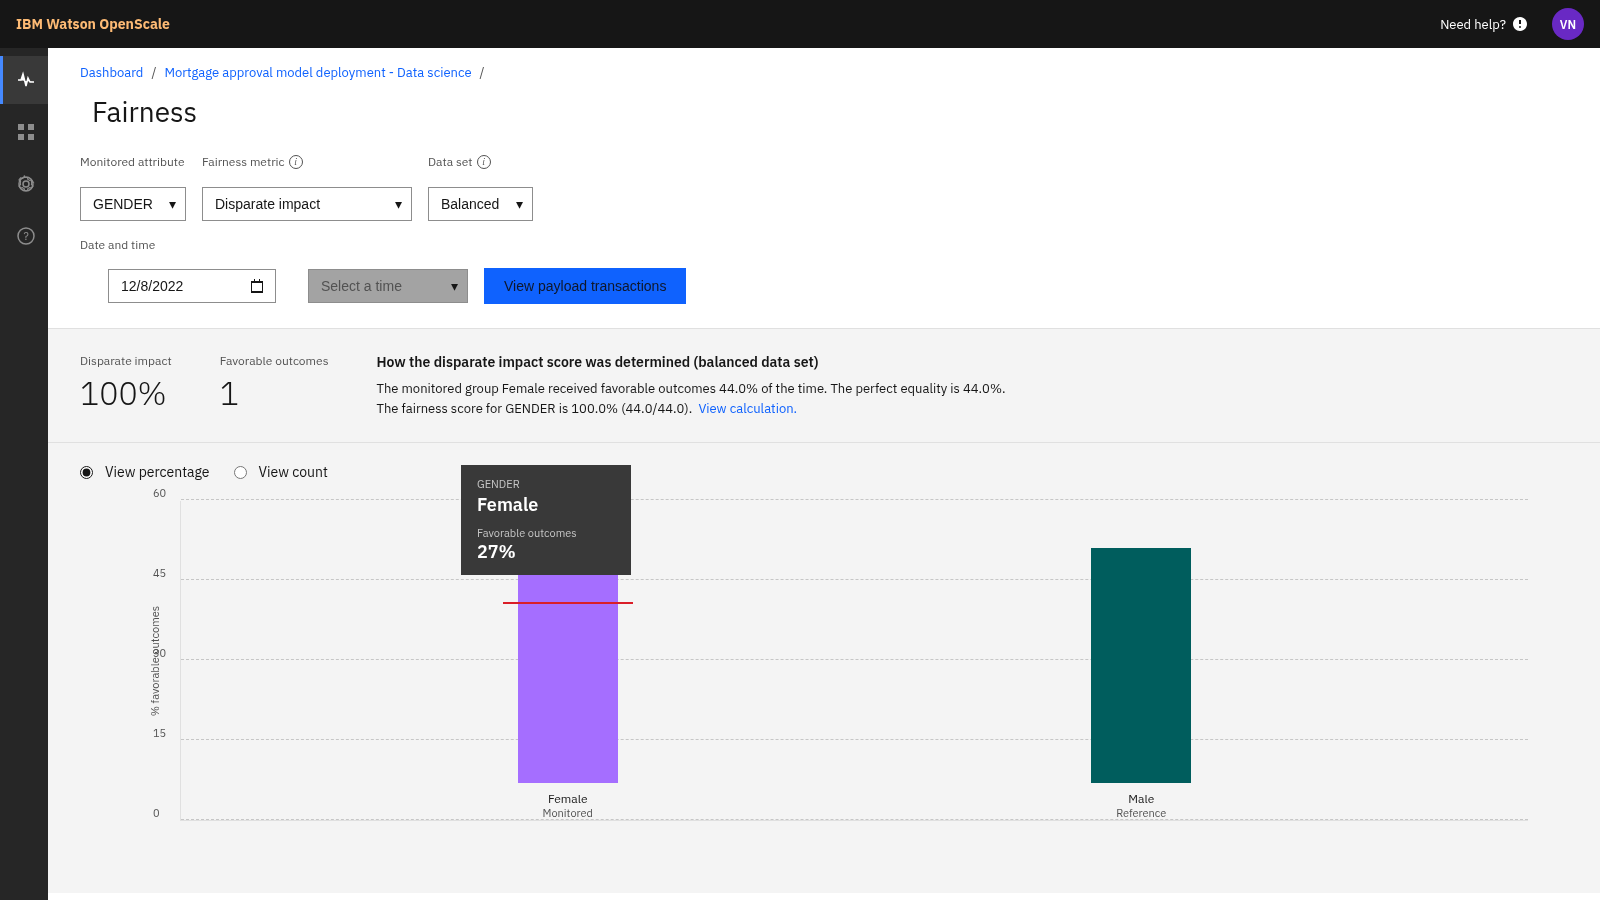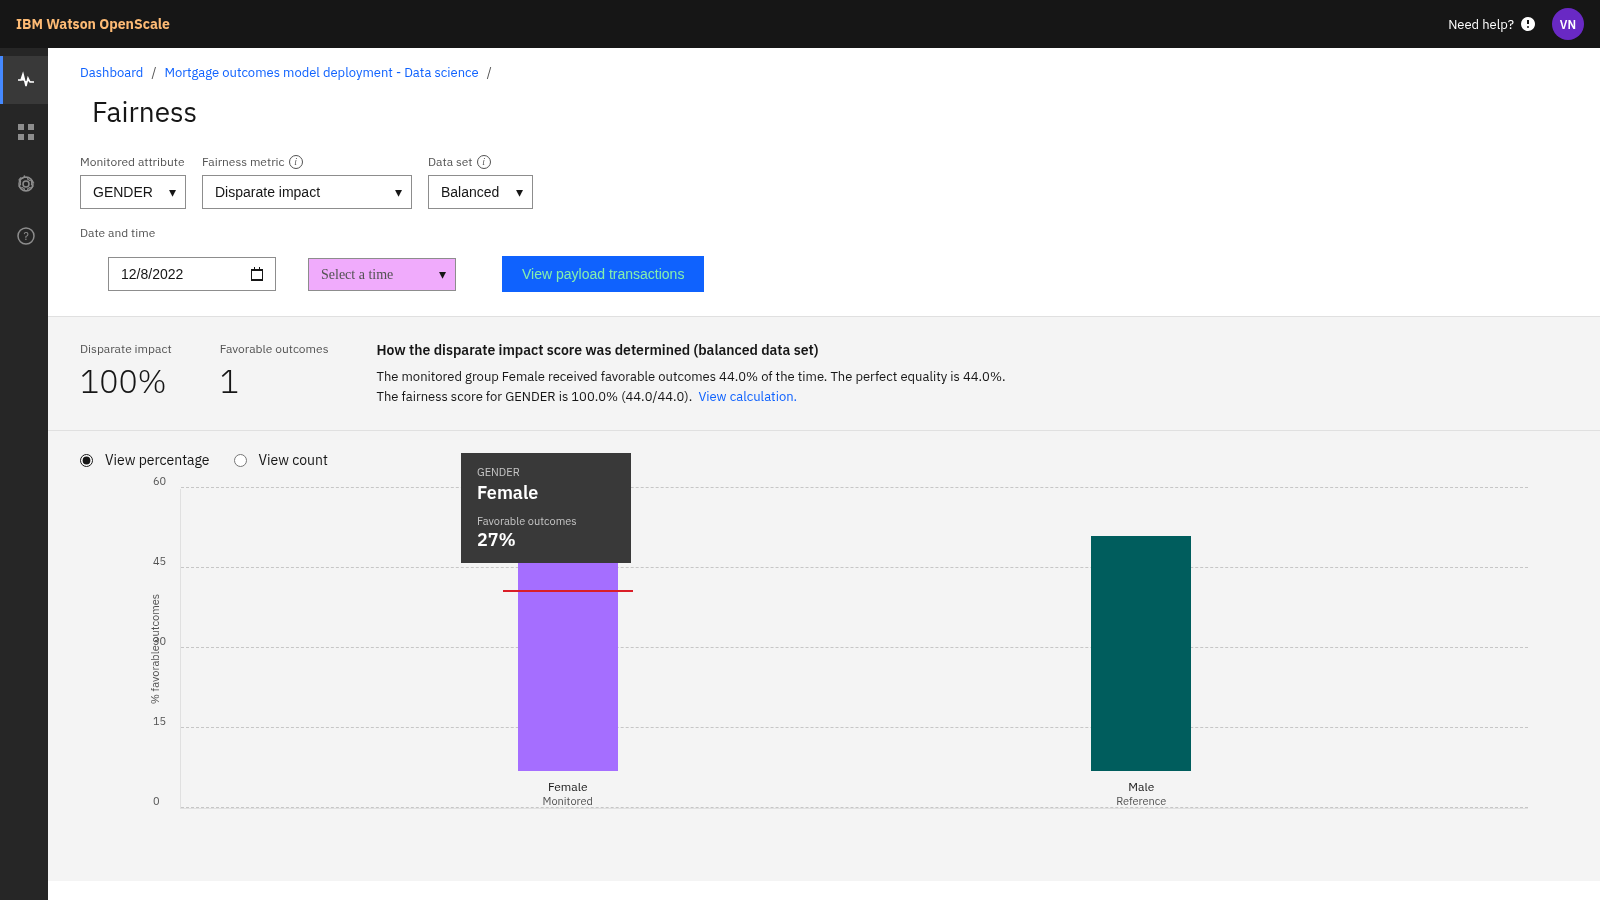--- a/index.html
+++ b/index.html
@@ -9,21 +9,21 @@
     .topnav {
       background: #161616;
       color: #fff;
       height: 48px;
       display: flex;
       align-items: center;
       padding: 0 16px;
       justify-content: space-between;
     }
     .topnav-brand { font-size: 14px; font-weight: 700; color: #fdba74; }
-    .topnav-right { display: flex; align-items: center; gap: 16px; }
+    .topnav-right { display: flex; align-items: center; gap: 24px; }
     .need-help { color: #fff; font-size: 13px; display: flex; align-items: center; gap: 6px; }
     .avatar { background: #6929c4; color: #fff; border-radius: 50%; width: 32px; height: 32px; display: flex; align-items: center; justify-content: center; font-size: 12px; font-weight: 600; }
 
     
     .layout { display: flex; height: calc(100vh - 48px); }
     .sidebar {
       background: #262626;
       width: 48px;
       display: flex;
       flex-direction: column;
@@ -69,21 +69,21 @@
       font-weight: 400;
       color: #161616;
     }
 
     
     .filters-section {
       padding: 0 32px 24px;
       background: #fff;
     }
     .filter-row { display: flex; gap: 16px; align-items: flex-end; flex-wrap: wrap; }
-    .filter-group { display: flex; flex-direction: column; gap: 6px; }
+    .filter-group { display: flex; flex-direction: column; gap: 18px; }
     .filter-label {
       font-size: 12px;
       color: #525252;
       display: flex;
       align-items: center;
       gap: 4px;
     }
     .filter-label .info-icon {
       width: 14px; height: 14px;
       border: 1px solid #525252;
@@ -153,34 +153,33 @@
       content: '▾';
       position: absolute;
       right: 10px;
       top: 50%;
       transform: translateY(-50%);
       pointer-events: none;
       color: #161616;
     }
     .time-select-wrapper select {
       border: 1px solid #8d8d8d;
-      background: #f0abfc;
+      background: #a3a3a3;
       padding: 8px 32px 8px 12px;
       font-size: 14px;
       color: #525252;
       appearance: none;
       -webkit-appearance: none;
       cursor: pointer;
-      width: 148px;
-      font-family: Liberation Serif, serif;
+      width: 160px;
     }
     .view-payload-btn {
-      margin-left: 30px;
+      margin-left: 0;
       background: #0f62fe;
-      color: #86efac;
+      color: #0f172a;
       border: none;
       padding: 10px 20px;
       font-size: 14px;
       cursor: pointer;
       white-space: nowrap;
     }
 
     
     .stats-section {
       background: #f4f4f4;
@@ -282,21 +281,21 @@
         <text x="10" y="14" text-anchor="middle" font-size="11" fill="currentColor">?</text>
       </svg>
     </div>
   </div>
 
   <div class="main">
 
     <div class="breadcrumb">
       <a href="#">Dashboard</a>
       <span class="breadcrumb-sep">/</span>
-      <a href="#">Mortgage outcomes model deployment - Data science</a>
+      <a href="#">Mortgage approval model deployment - Data science</a>
       <span class="breadcrumb-sep">/</span>
     </div>
 
     <div class="page-title">Fairness</div>
 
     <div class="filters-section">
       <div class="filter-row">
 
         <div class="filter-group">
           <div class="filter-label">

